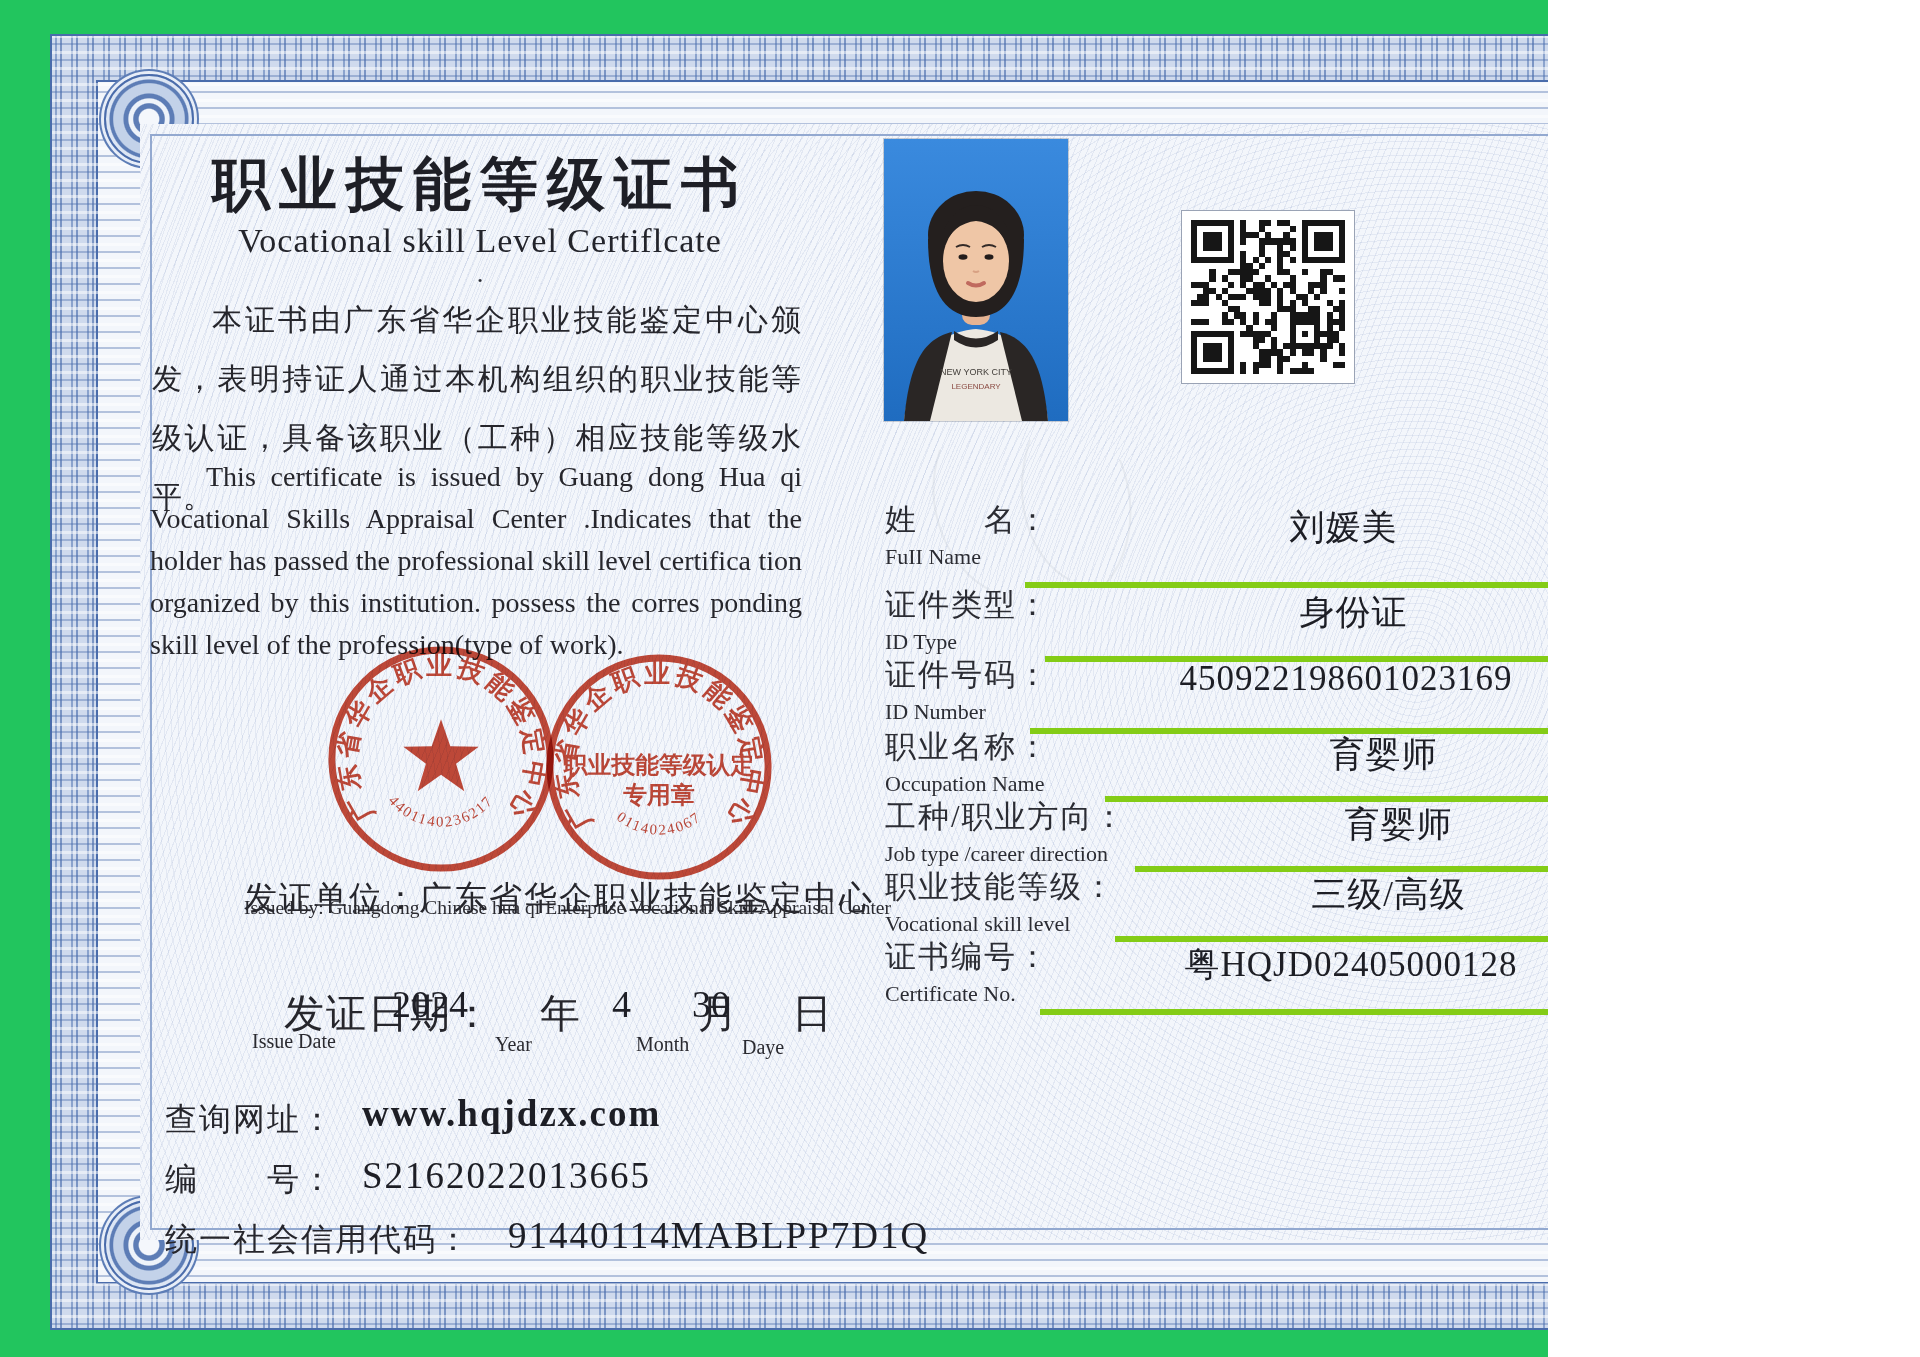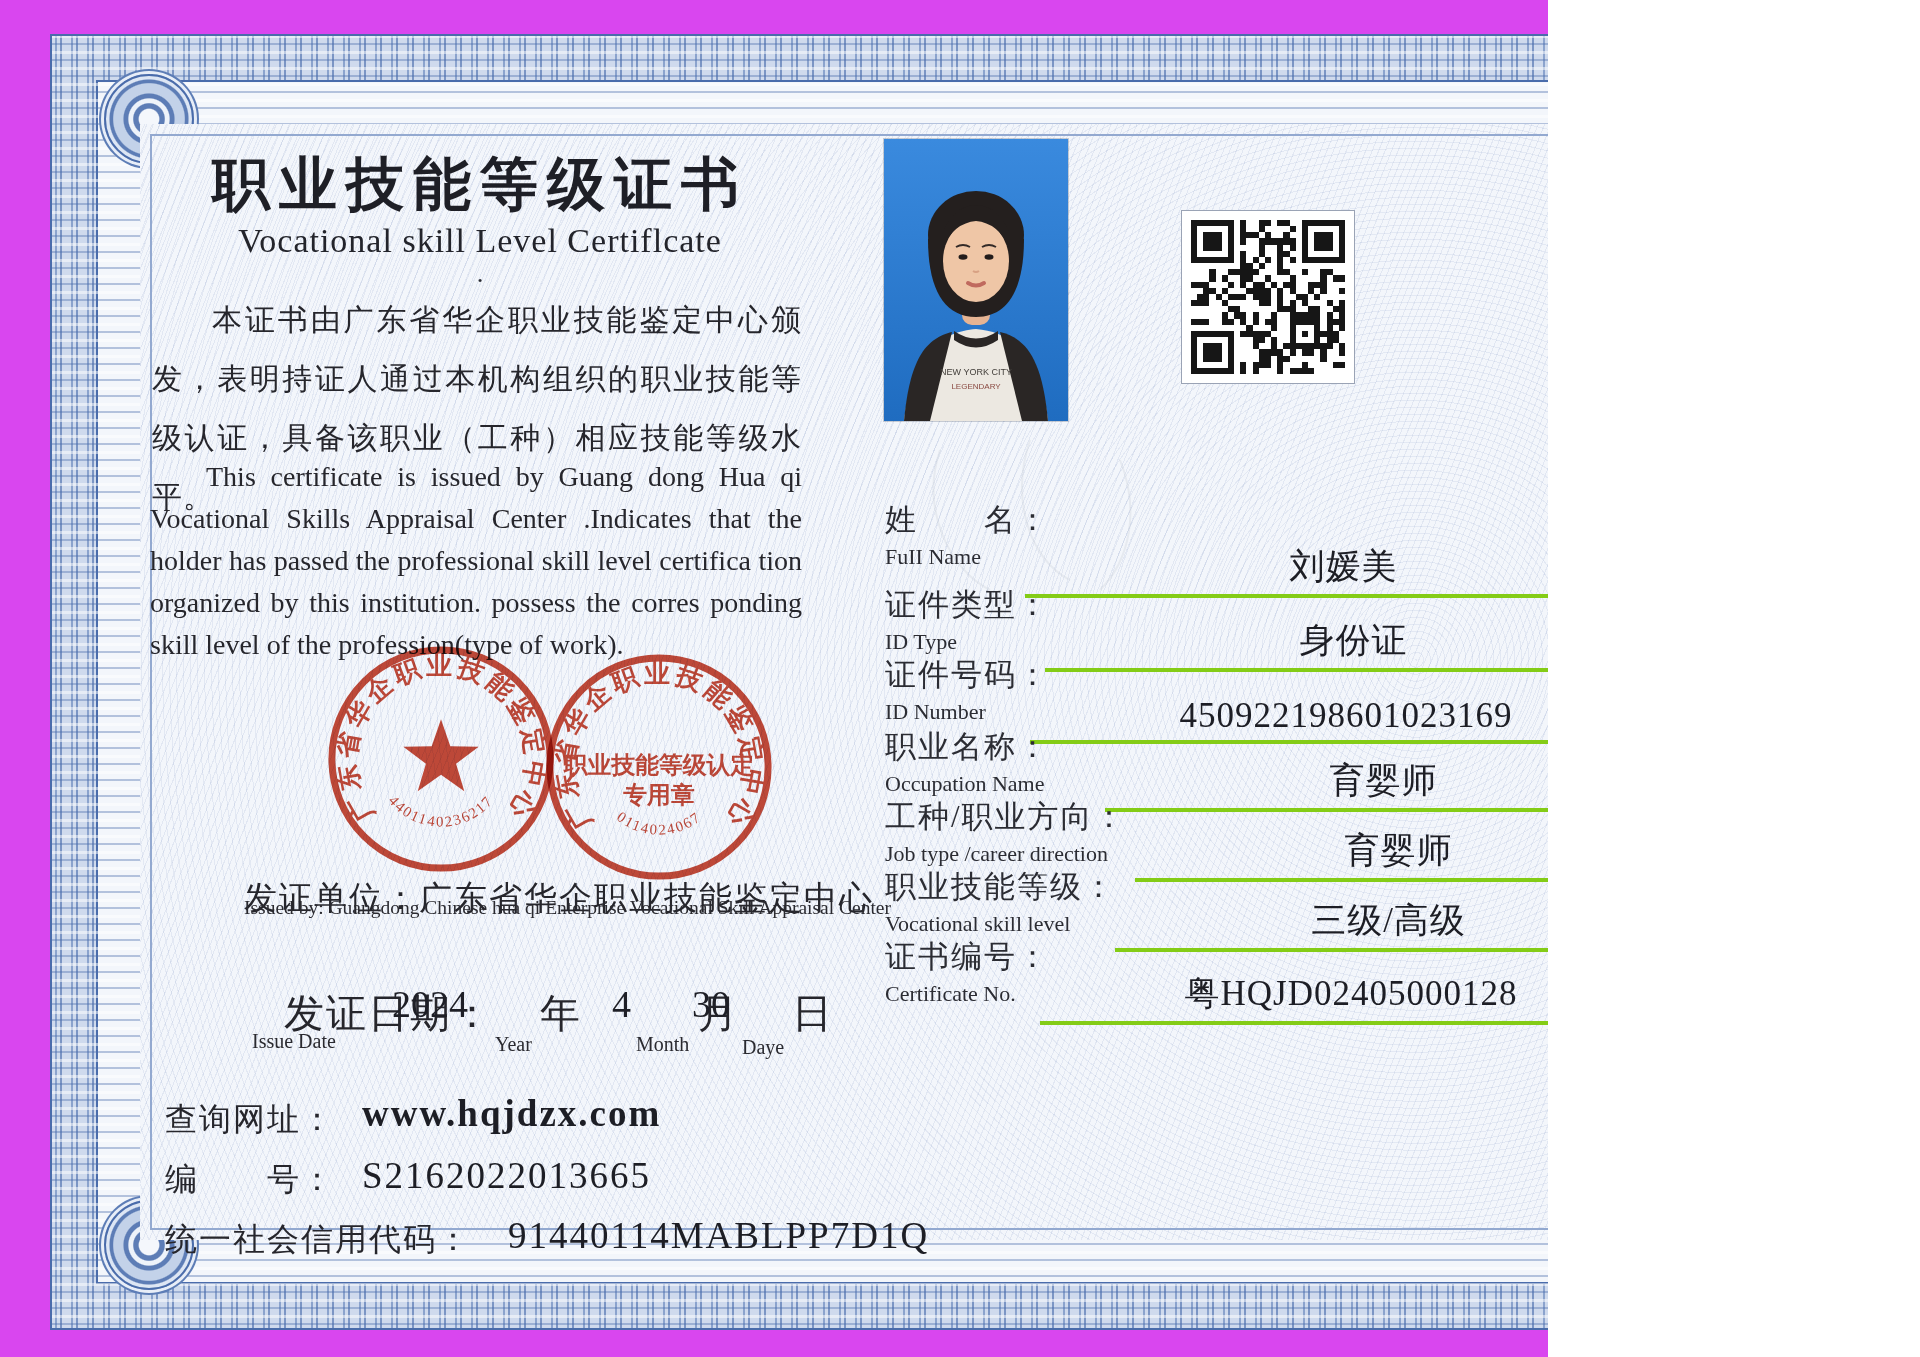--- a/index.html
+++ b/index.html
@@ -1,16 +1,16 @@
 <!DOCTYPE html>
 <html><head>
 <meta charset="utf-8">
 <style>
   html,body{margin:0;padding:0;background:#ffffff;}
-  .page{position:relative;width:1548px;height:1357px;background:#d946ef;overflow:hidden;
+  .page{position:relative;width:1548px;height:1357px;background:#22c55e;overflow:hidden;
         font-family:"Liberation Serif","DejaVu Serif",serif;color:#23242b;}
 
   
   .frame{position:absolute;left:52px;top:36px;width:1812px;height:1292px;box-sizing:border-box;
          border:44px solid transparent;
          background:
            linear-gradient(#f3f6fb,#f3f6fb) padding-box,
            repeating-linear-gradient(90deg,#cfdaed 0 3px,#8ba3cd 3px 5px,#cfdaed 5px 8px,#7b95c4 8px 10px,#cfdaed 10px 16px) border-box;
          box-shadow:0 0 0 2px #4a6cab, inset 0 0 0 2px #4a6cab;}
   .frame::before{content:"";position:absolute;inset:-44px;border:44px solid transparent;
@@ -55,21 +55,21 @@
 
   
   .photo{position:absolute;left:884px;top:139px;width:184px;height:282px;box-shadow:0 0 0 1px rgba(60,70,90,.25);}
   .qr{position:absolute;left:1182px;top:211px;width:172px;height:172px;background:#fff;
       box-shadow:0 0 0 1px #9aa3b5;padding:9px;box-sizing:border-box;}
   .watermark{position:absolute;left:880px;top:420px;opacity:.55;}
 
   .field{position:absolute;left:885px;width:780px;}
   .fl-cn{font-size:31px;letter-spacing:2px;color:#2b2c33;white-space:nowrap;line-height:40px;}
   .fl-en{font-size:22px;color:#2b2c33;white-space:nowrap;line-height:30px;margin-top:2px;}
-  .u{position:absolute;top:16px;border-bottom:4px solid #84cc16;display:flex;align-items:flex-end;justify-content:center;}
+  .u{position:absolute;top:4px;border-bottom:6px solid #84cc16;display:flex;align-items:flex-start;justify-content:center;}
   .u .val{font-size:35px;letter-spacing:1px;color:#1d1e25;padding-bottom:4px;white-space:nowrap;}
   .f0{top:500px}.f0 .u{left:140px;width:637px;height:78px}
   .f1{top:585px}.f1 .u{left:160px;width:617px;height:67px}
   .f2{top:655px}.f2 .u{left:145px;width:632px;height:69px}
   .f3{top:727px}.f3 .u{left:220px;width:557px;height:65px}
   .f4{top:797px}.f4 .u{left:250px;width:527px;height:65px}
   .f5{top:867px}.f5 .u{left:230px;width:547px;height:65px}
   .f6{top:937px}.f6 .u{left:155px;width:622px;height:68px}
 </style>
 </head>

